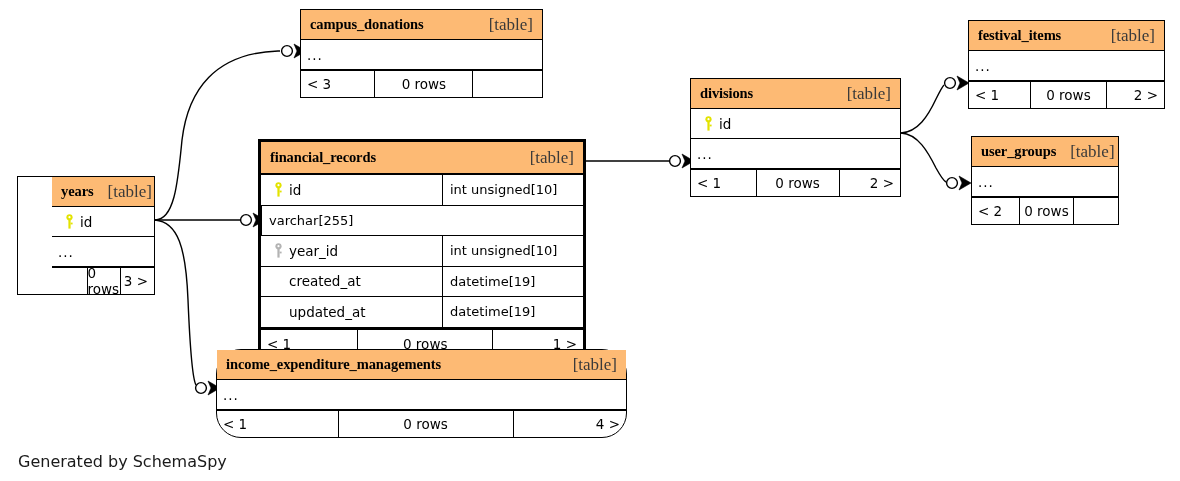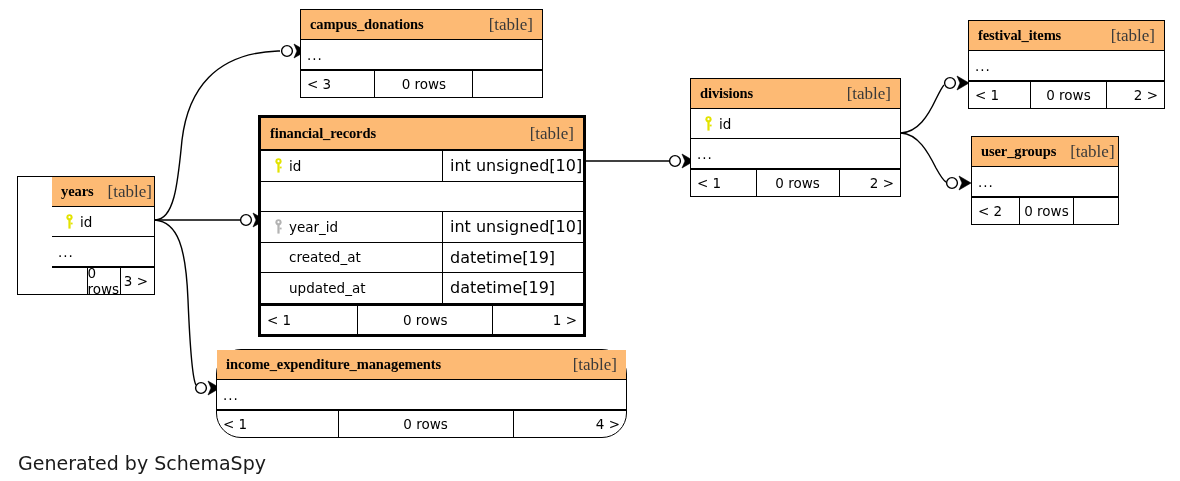--- a/index.html
+++ b/index.html
@@ -51,20 +51,21 @@
   .tbl {
     position: absolute;
     box-sizing: border-box;
     background: #ffffff;
     border: 1.6px solid #000000;
     display: flex;
     flex-direction: column;
   }
   .tbl.thick {
     border-width: 3px;
+    margin-top: 24px;
   }
 
   .tbl-header {
     display: flex;
     align-items: center;
     justify-content: space-between;
     background: #fdba74;
     border-bottom: 1.6px solid #000000;
     padding: 0 9px;
     height: 29px;
@@ -107,21 +108,21 @@
     flex: 1 1 auto;
     padding-left: 8px;
     font-size: 13.5px;
     min-width: 0;
   }
   .cell-type {
     display: flex;
     align-items: center;
     flex: none;
     padding-left: 7px;
-    font-size: 16px;
+    font-size: 13px;
     border-left: 1.6px solid #000000;
   }
   .row.ellipsis .cell-name {
     letter-spacing: 1px;
     padding-left: 6px;
   }
 
   
   .keyslot {
     width: 19px;
@@ -168,21 +169,21 @@
   }
   .foot .f-right {
     flex: 0 0 26%;
     justify-content: flex-end;
     padding-right: 6px;
   }
 
   
   .credit {
     position: absolute;
-    font-size: 19px;
+    font-size: 16px;
     color: #1a1a1a;
     white-space: nowrap;
   }
 </style>
 </head>
 <body>
 
 <div id="canvas">
 
   <svg id="edges" viewBox="0 0 1180 481">
@@ -254,20 +255,21 @@
               <rect x="3.4" y="5.4" width="2.2" height="9.2" fill="#e3e300"></rect>
               <rect x="5.6" y="8.6" width="2" height="1.8" fill="#e3e300"></rect>
             </svg>
         </span>
         <span class="colname">id</span>
       </div>
       <div class="cell-type" style="width:133px;">int unsigned[10]</div>
     </div>
 
     <div class="row">
+      <div class="cell-type" style="width:133px;">varchar[255]</div>
     </div>
 
     <div class="row">
       <div class="cell-name">
         <span class="keyslot">
           <svg class="key" viewBox="0 0 9 15">
               <circle cx="4.5" cy="3.3" r="3.1" fill="#b3b3b3"></circle>
               <circle cx="4.5" cy="3.2" r="1.1" fill="#ffffff"></circle>
               <rect x="3.4" y="5.4" width="2.2" height="9.2" fill="#b3b3b3"></rect>
               <rect x="5.6" y="8.6" width="2" height="1.8" fill="#b3b3b3"></rect>

